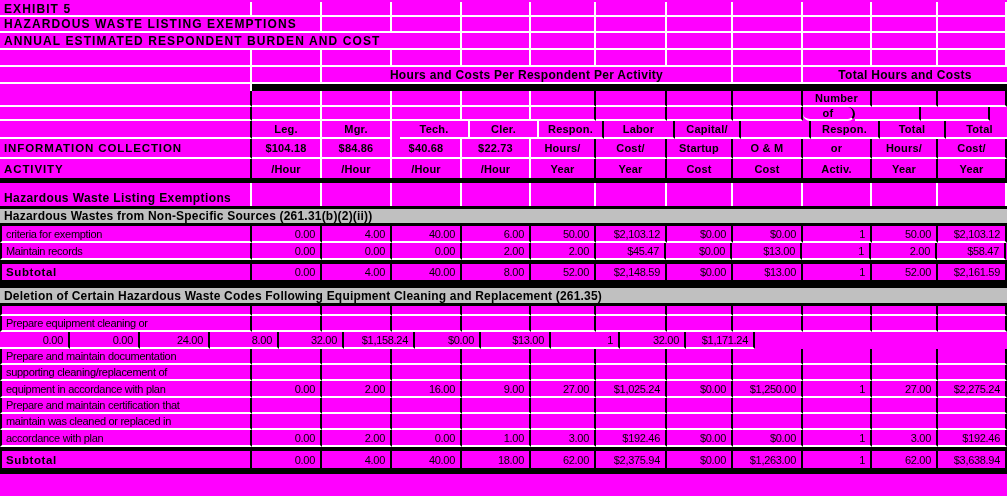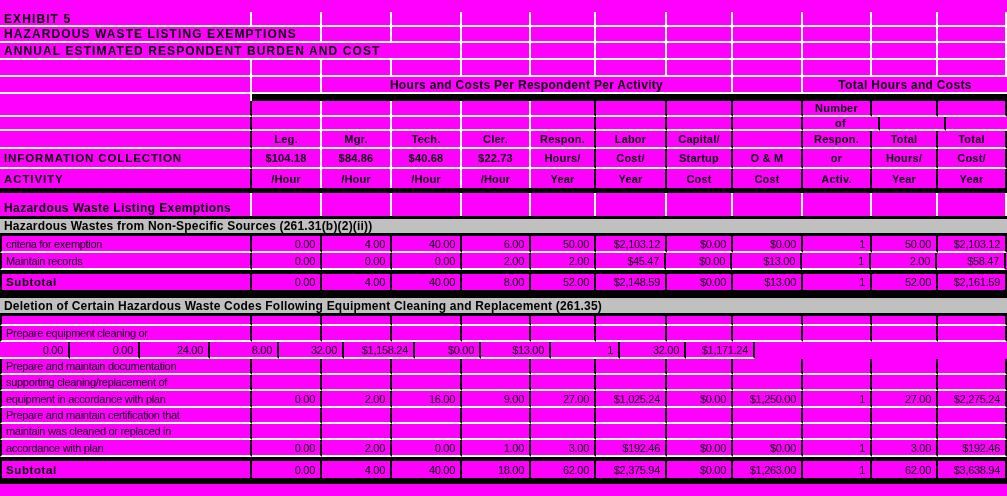--- a/index.html
+++ b/index.html
@@ -4,21 +4,21 @@
 <style>
   html,body{margin:0;padding:0;background:#888;}
   #sheet{
     position:relative;
     width:1007px;height:496px;
     background:var(--bg,#FF00FF);
     font-family:"Liberation Sans","DejaVu Sans",sans-serif;
     color:#000;
     overflow:hidden;
     box-sizing:border-box;
-    padding-top:12px;
+    padding-top:2px;
   }
   .row{display:flex;width:1007px;box-sizing:border-box;}
   .cell{
     box-sizing:border-box;flex:none;
     display:flex;align-items:center;
     overflow:hidden;white-space:nowrap;
     height:100%;
   }
   .wr{border-right:2px solid var(--grid,#FFFFFF);}
   .br{border-right:2px solid var(--line,#000000);}
@@ -123,29 +123,29 @@
     <div class="row" style="height: 14px;">
       <div class="cell br wb left rowhead-text" style="width: 252px;"></div>
       <div class="cell wr wb center colhead-text" style="width: 70px;"></div>
       <div class="cell wr wb center colhead-text" style="width: 70px;"></div>
       <div class="cell wr wb center colhead-text" style="width: 70px;"></div>
       <div class="cell wr wb center colhead-text" style="width: 69px;"></div>
       <div class="cell br wb center colhead-text" style="width: 65px;"></div>
       <div class="cell br wb center colhead-text" style="width: 71px;"></div>
       <div class="cell br wb center colhead-text" style="width: 66px;"></div>
       <div class="cell br wb center colhead-text" style="width: 70px;"></div>
-      <div class="cell br wb center colhead-text" style="width: 77px;">of</div>
+      <div class="cell br wb center colhead-text" style="width: 52px; border-radius: 7px;">of</div>
       <div class="cell br wb center colhead-text" style="width: 66px;"></div>
       <div class="cell br wb center colhead-text" style="width: 69px;"></div>
     </div>
     <div class="row" style="height: 18px;">
       <div class="cell br wb left rowhead-text" style="width: 252px;"></div>
       <div class="cell wr wb center colhead-text" style="width: 70px;">Leg.</div>
       <div class="cell wr wb center colhead-text" style="width: 70px;">Mgr.</div>
-      <div class="cell wr wb center colhead-text" style="width: 70px;">Tech.</div>
+      <div class="cell wr wb center colhead-text" style="width: 70px; margin-left: 8px;">Tech.</div>
       <div class="cell wr wb center colhead-text" style="width: 69px;">Cler.</div>
       <div class="cell br wb center colhead-text" style="width: 65px;">Respon.</div>
       <div class="cell br wb center colhead-text" style="width: 71px;">Labor</div>
       <div class="cell br wb center colhead-text" style="width: 66px;">Capital/</div>
       <div class="cell br wb center colhead-text" style="width: 70px;"></div>
       <div class="cell br wb center colhead-text" style="width: 69px;">Respon.</div>
       <div class="cell br wb center colhead-text" style="width: 66px;">Total</div>
       <div class="cell br wb center colhead-text" style="width: 69px;">Total</div>
     </div>
     <div class="row" style="height: 20px;">

